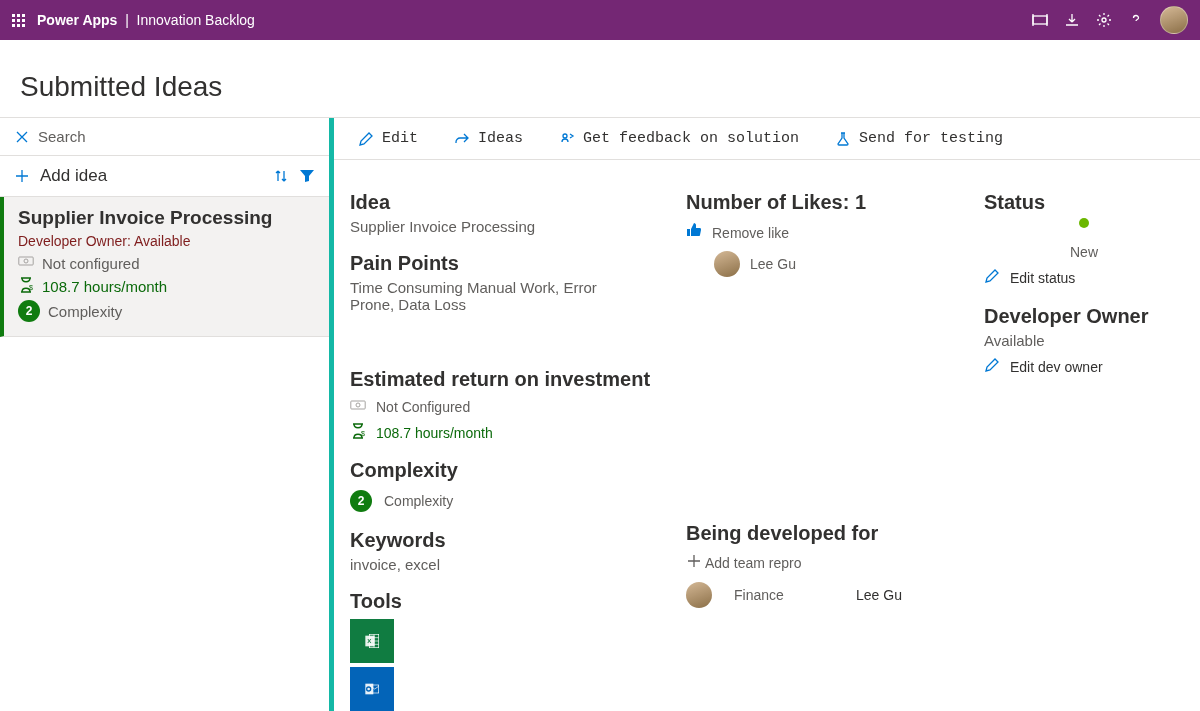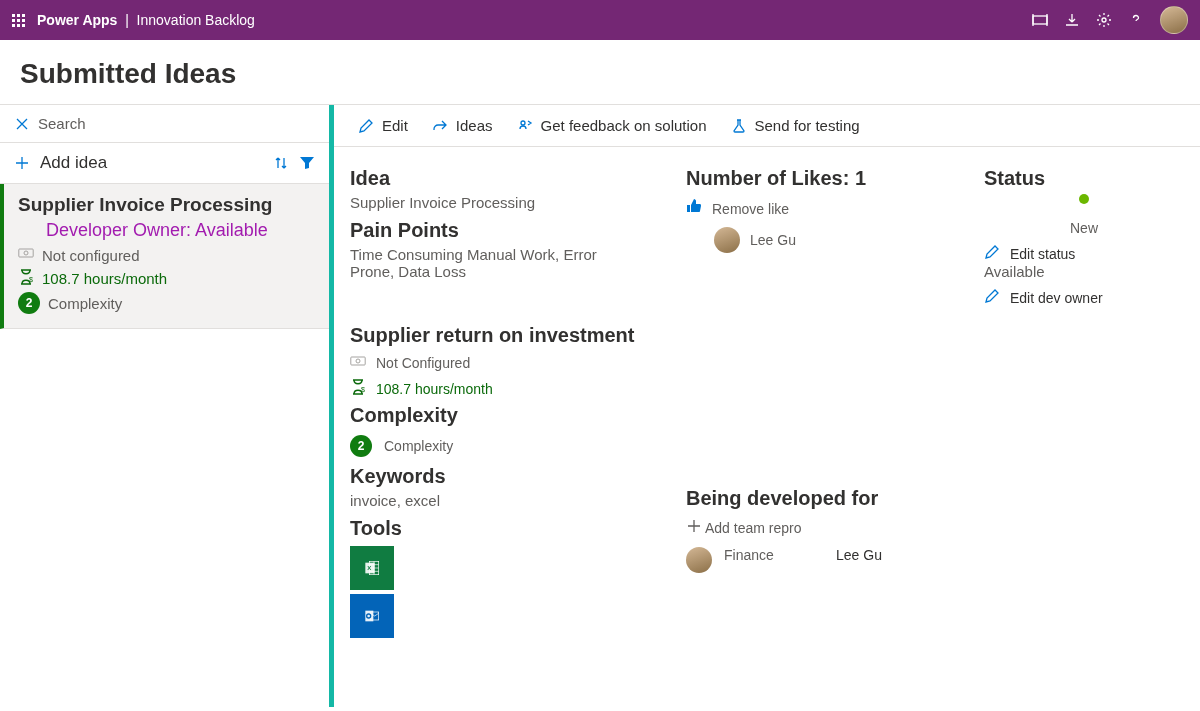--- a/index.html
+++ b/index.html
@@ -8,78 +8,78 @@
     .topbar { background: #742774; color: #fff; height: 40px; display: flex; align-items: center; padding: 0 12px; justify-content: space-between; }
     .topbar-left { display: flex; align-items: center; gap: 12px; }
     .topbar-right { display: flex; align-items: center; gap: 16px; }
     .waffle-icon { display: grid; grid-template-columns: repeat(3, 3px); grid-template-rows: repeat(3, 3px); gap: 2px; cursor: pointer; }
     .waffle-icon span { background: #fff; width: 3px; height: 3px; }
     .app-title { font-size: 14px; font-weight: 600; }
     .app-subtitle { font-size: 14px; font-weight: 400; }
     .topbar-icon { color: #fff; cursor: pointer; display: flex; align-items: center; }
     .avatar { width: 28px; height: 28px; border-radius: 50%; background: linear-gradient(160deg, #d4b896 0%, #8b6f47 100%); border: 1px solid rgba(255,255,255,.3); cursor: pointer; display: flex; align-items: center; justify-content: center; font-size: 10px; color: #fff; }
 
-    .page-title { font-size: 28px; font-weight: 700; padding: 18px 20px 14px; }
+    .page-title { font-size: 28px; font-weight: 400; padding: 31px 20px 14px; }
 
     .main-layout { display: flex; border-top: 1px solid #e1dfdd; height: calc(100% - 108px); }
     .left-panel { width: 334px; border-right: 5px solid #14b8a6; display: flex; flex-direction: column; }
 
     .search-row { display: flex; align-items: center; padding: 10px 14px; border-bottom: 1px solid #e1dfdd; gap: 10px; color: #605e5c; }
     .search-input-wrap { flex: 1; display: flex; align-items: center; gap: 8px; }
     .search-input { border: none; font-size: 15px; outline: none; color: #323130; flex: 1; }
     .search-input::placeholder { color: #605e5c; }
 
     .addidea-row { display: flex; align-items: center; padding: 10px 14px; border-bottom: 1px solid #e1dfdd; gap: 10px; justify-content: space-between; }
     .addidea-left { display: flex; align-items: center; gap: 10px; color: #323130; font-size: 17px; cursor: pointer; }
     .addidea-icons { display: flex; gap: 10px; }
     .blue-icon { color: #0078d4; cursor: pointer; display: flex; }
 
     .idea-card { border-left: 4px solid #107c10; background: #f3f2f1; padding: 10px 14px; cursor: pointer; border-bottom: 1px solid #e1dfdd; }
     .idea-card-title { font-size: 19px; font-weight: 600; color: #323130; margin-bottom: 4px; }
-    .idea-card-owner { font-size: 18px; color: #a21caf; margin-bottom: 4px; margin-left: 28px; }
+    .idea-card-owner { font-size: 14px; color: #7f1d1d; margin-bottom: 4px; }
     .idea-card-row { display: flex; align-items: center; gap: 8px; margin: 4px 0; color: #605e5c; font-size: 15px; }
     .idea-card-row.green { color: #0b6a0b; }
     .complexity-badge { width: 22px; height: 22px; border-radius: 50%; background: #107c10; color: #fff; font-size: 12px; display: flex; align-items: center; justify-content: center; font-weight: 600; }
     .cash-icon { color: #a19f9d; font-size: 16px; }
 
     .detail-panel { flex: 1; display: flex; flex-direction: column; }
-    .toolbar { display: flex; align-items: center; padding: 8px 12px; gap: 0; border-bottom: 1px solid #e1dfdd; }
+    .toolbar { display: flex; align-items: center; padding: 8px 12px; gap: 12px; border-bottom: 1px solid #e1dfdd; font-family: Liberation Mono, monospace; }
     .toolbar-item { display: flex; align-items: center; gap: 8px; color: #323130; font-size: 15px; cursor: pointer; padding: 4px 12px; }
     .toolbar-item .icon { color: #0078d4; display: flex; }
     .red-box { border: 3px solid #e81123; padding: 2px 2px; display: flex; }
 
     .status-bar { display: flex; align-items: center; justify-content: space-between; background: #dff6dd; padding: 6px 14px; color: #605e5c; font-size: 14px; }
     .status-bar-left { display: flex; align-items: center; gap: 8px; color: #107c10; }
     .status-bar-left span.msg { color: #605e5c; }
     .status-close { cursor: pointer; color: #605e5c; }
 
     .detail-body { display: flex; padding: 14px 16px; gap: 18px; }
     .col { flex: 1; }
     .col-center { flex: 0 0 280px; }
     .col-right { flex: 0 0 200px; }
-    .section-h { font-size: 20px; font-weight: 600; margin-top: 6px; margin-bottom: 4px; }
+    .section-h { font-size: 20px; font-weight: 600; margin-top: 17px; margin-bottom: 4px; }
     .section-v { font-size: 15px; color: #605e5c; margin-bottom: 8px; }
     .likes-row { display: flex; align-items: center; gap: 10px; margin: 8px 0; color: #605e5c; }
     .like-icon { color: #0078d4; font-size: 18px; cursor: pointer; }
     .small-avatar { width: 26px; height: 26px; border-radius: 50%; background: linear-gradient(160deg, #d4b896 0%, #8b6f47 100%); }
     .status-chip { display: flex; align-items: center; gap: 16px; color: #605e5c; flex-direction: column; }
     .dot-green { width: 10px; height: 10px; border-radius: 50%; background: #6bb700; }
     .edit-link { display: flex; align-items: center; gap: 10px; color: #323130; cursor: pointer; margin-top: 8px; }
     .edit-link .icon { color: #0078d4; }
 
     .roi-row { display: flex; align-items: center; gap: 10px; color: #605e5c; margin: 6px 0; }
     .complexity-row { display: flex; align-items: center; gap: 12px; margin: 8px 0; }
 
     .tool-icons { display: flex; flex-direction: column; gap: 4px; margin-top: 6px; }
     .tool-icon { width: 44px; height: 44px; display: flex; align-items: center; justify-content: center; color: #fff; font-size: 11px; font-weight: 600; }
     .tool-excel { background: #107c41; }
     .tool-outlook { background: #0364b8; }
 
     .add-team { display: flex; align-items: center; gap: 3px; color: #605e5c; cursor: pointer; margin: 8px 0; }
-    .team-row { display: flex; gap: 12px; margin: 10px 0; }
+    .team-row { display: flex; align-items: center; gap: 22px; margin: 10px 0; }
     .team-name { min-width: 100px; color: #605e5c; }
 
     svg { width: 16px; height: 16px; }
   </style>
 </head>
 <body>
 
 <div class="topbar">
   <div class="topbar-left">
     <div class="waffle-icon">
@@ -232,21 +232,21 @@
     <div class="detail-body">
       <div class="col">
         <div class="section-h">Idea</div>
         <div class="section-v">Supplier Invoice Processing</div>
 
         <div class="section-h">Pain Points</div>
         <div class="section-v" style="max-width:280px;">Time Consuming Manual Work, Error Prone, Data Loss</div>
 
         <div style="height:30px;"></div>
 
-        <div class="section-h">Supplier return on investment</div>
+        <div class="section-h">Estimated return on investment</div>
         <div class="roi-row">
           <span class="cash-icon">
             <svg viewBox="0 0 20 12" fill="none" stroke="#a19f9d" stroke-width="1.2">
                 <rect x="1" y="1" width="18" height="10" rx="1"></rect>
                 <circle cx="10" cy="6" r="2.5"></circle>
               </svg>
           </span>
           <span>Not Configured</span>
         </div>
         <div class="roi-row" style="color:#0b6a0b;">
@@ -327,20 +327,21 @@
           <span class="dot-green"></span>
           <span>New</span>
         </div>
         <div class="edit-link">
           <span class="icon"><svg viewBox="0 0 16 16" fill="none" stroke="#0078d4" stroke-width="1.3">
                 <path d="M2 14l1-4 8-8 3 3-8 8-4 1z"></path>
               </svg></span>
           <span>Edit status</span>
         </div>
 
+        <div class="section-h" style="margin-top:18px;">Developer Owner</div>
         <div class="section-v">Available</div>
         <div class="edit-link">
           <span class="icon"><svg viewBox="0 0 16 16" fill="none" stroke="#0078d4" stroke-width="1.3">
                 <path d="M2 14l1-4 8-8 3 3-8 8-4 1z"></path>
               </svg></span>
           <span>Edit dev owner</span>
         </div>
       </div>
     </div>
   </div>

